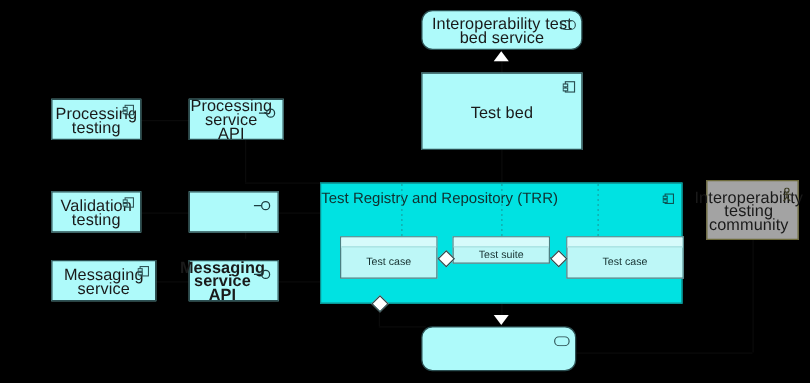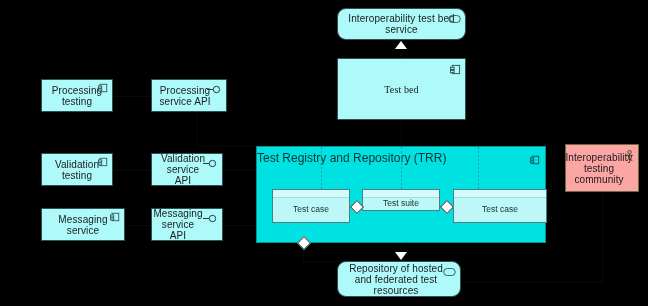--- a/index.html
+++ b/index.html
@@ -15,35 +15,35 @@
     overflow:hidden;
   }
   .node{
     position:absolute;
     box-sizing:border-box;
     display:flex;
     align-items:center;
     justify-content:center;
     text-align:center;
     color:#1a1a1a;
-    font-size:10px;
+    font-size:13px;
     line-height:11px;
     letter-spacing:.1px;
     border:1px solid #2b4f52;
     background:#AEFAFA;
     z-index:5;
   }
   .node .lbl{display:block;padding:0 6px;}
 
   
   .rounded{border-radius:9px;}
 
   
   .actor-node{
-    background:#fca5a5;
+    background:#a3a3a3;
     border:1px solid #6d6a3a;
   }
 
   
   .container{
     position:absolute;
     box-sizing:border-box;
     background:#00E2E2;
     border:1px solid #0c8e8e;
     z-index:3;
@@ -143,21 +143,21 @@
     <span class="lbl">Interoperability test bed service</span>
     <span class="icon svc-icon" style="right:6px;top:5px;">
       <svg viewBox="0 0 14 9" width="13" height="8">
           <rect x="0.5" y="0.5" width="13" height="8" rx="4" ry="4" fill="none" stroke="#2b4f52" stroke-width="1"></rect>
         </svg>
     </span>
   </div>
 
   <div class="tri-up" style="left:395px;top:41px;"></div>
 
-  <div class="node" style="left:337px;top:58px;width:129px;height:62px;font-family:Liberation Serif, serif;">
+  <div class="node" style="left:337px;top:58px;width:129px;height:62px;">
     <span class="lbl">Test bed</span>
     <span class="icon comp-icon" style="right:5px;top:5px;">
       <svg viewBox="0 0 12 12" width="11" height="11">
         <rect x="2.5" y="1.5" width="8" height="9" fill="none" stroke="#2b4f52" stroke-width="1"></rect>
         <rect x="0.5" y="3.5" width="4" height="2.5" fill="#AEFAFA" stroke="#2b4f52" stroke-width="1"></rect>
         <rect x="0.5" y="7" width="4" height="2.5" fill="#AEFAFA" stroke="#2b4f52" stroke-width="1"></rect>
       </svg>
     </span>
   </div>
 
@@ -198,31 +198,30 @@
     <span class="lbl" style="padding-right:14px;">Processing service API</span>
     <span class="icon lolly" style="right:3px;top:5px;">
       <svg viewBox="0 0 16 9" width="16" height="9">
         <line x1="0" y1="4.5" x2="6" y2="4.5" stroke="#1d3f42" stroke-width="1"></line>
         <circle cx="9.5" cy="4.5" r="3.2" fill="none" stroke="#1d3f42" stroke-width="1"></circle>
       </svg>
     </span>
   </div>
 
   <div class="node" style="left:151px;top:153px;width:72px;height:33px;">
-    <span class="lbl" style="padding-right:14px;">Validation service API</span>
     <span class="icon lolly" style="right:3px;top:5px;">
       <svg viewBox="0 0 16 9" width="16" height="9">
         <line x1="0" y1="4.5" x2="6" y2="4.5" stroke="#1d3f42" stroke-width="1"></line>
         <circle cx="9.5" cy="4.5" r="3.2" fill="none" stroke="#1d3f42" stroke-width="1"></circle>
       </svg>
     </span>
   </div>
 
   <div class="node" style="left:151px;top:208px;width:72px;height:33px;">
-    <span class="lbl" style="padding-right:24px;">Messaging service API</span>
+    <span class="lbl" style="padding-right:24px;font-weight:bold;">Messaging service API</span>
     <span class="icon lolly" style="right:3px;top:5px;">
       <svg viewBox="0 0 16 9" width="16" height="9">
         <line x1="0" y1="4.5" x2="6" y2="4.5" stroke="#1d3f42" stroke-width="1"></line>
         <circle cx="9.5" cy="4.5" r="3.2" fill="none" stroke="#1d3f42" stroke-width="1"></circle>
       </svg>
     </span>
   </div>
 
   <div class="container" style="left:256px;top:146px;width:290px;height:97px;">
     <div class="container-title">Test Registry and Repository (TRR)</div>
@@ -257,21 +256,20 @@
   <div class="solid-link" style="left:350px;top:206px;width:12px;"></div>
   <div class="diamond" style="left:352px;top:202px;width:8px;height:8px;"></div>
   <div class="solid-link" style="left:440px;top:206px;width:13px;"></div>
   <div class="diamond" style="left:442px;top:202px;width:8px;height:8px;"></div>
 
   <div class="diamond" style="left:299px;top:238px;width:8px;height:8px;"></div>
 
   <div class="tri-down" style="left:395px;top:252px;"></div>
 
   <div class="node rounded" style="left:337px;top:261px;width:124px;height:36px;">
-    <span class="lbl" style="padding:0 14px 0 8px;">Repository of hosted and federated test resources</span>
     <span class="icon svc-icon" style="right:6px;top:5px;">
       <svg viewBox="0 0 14 9" width="13" height="8">
           <rect x="0.5" y="0.5" width="13" height="8" rx="4" ry="4" fill="none" stroke="#2b4f52" stroke-width="1"></rect>
         </svg>
     </span>
   </div>
 
   <div class="node actor-node" style="left:565px;top:144px;width:74px;height:48px;">
     <span class="lbl" style="padding:0 10px 0 4px;">Interoperability testing community</span>
     <span class="icon stick" style="right:4px;top:5px;">

